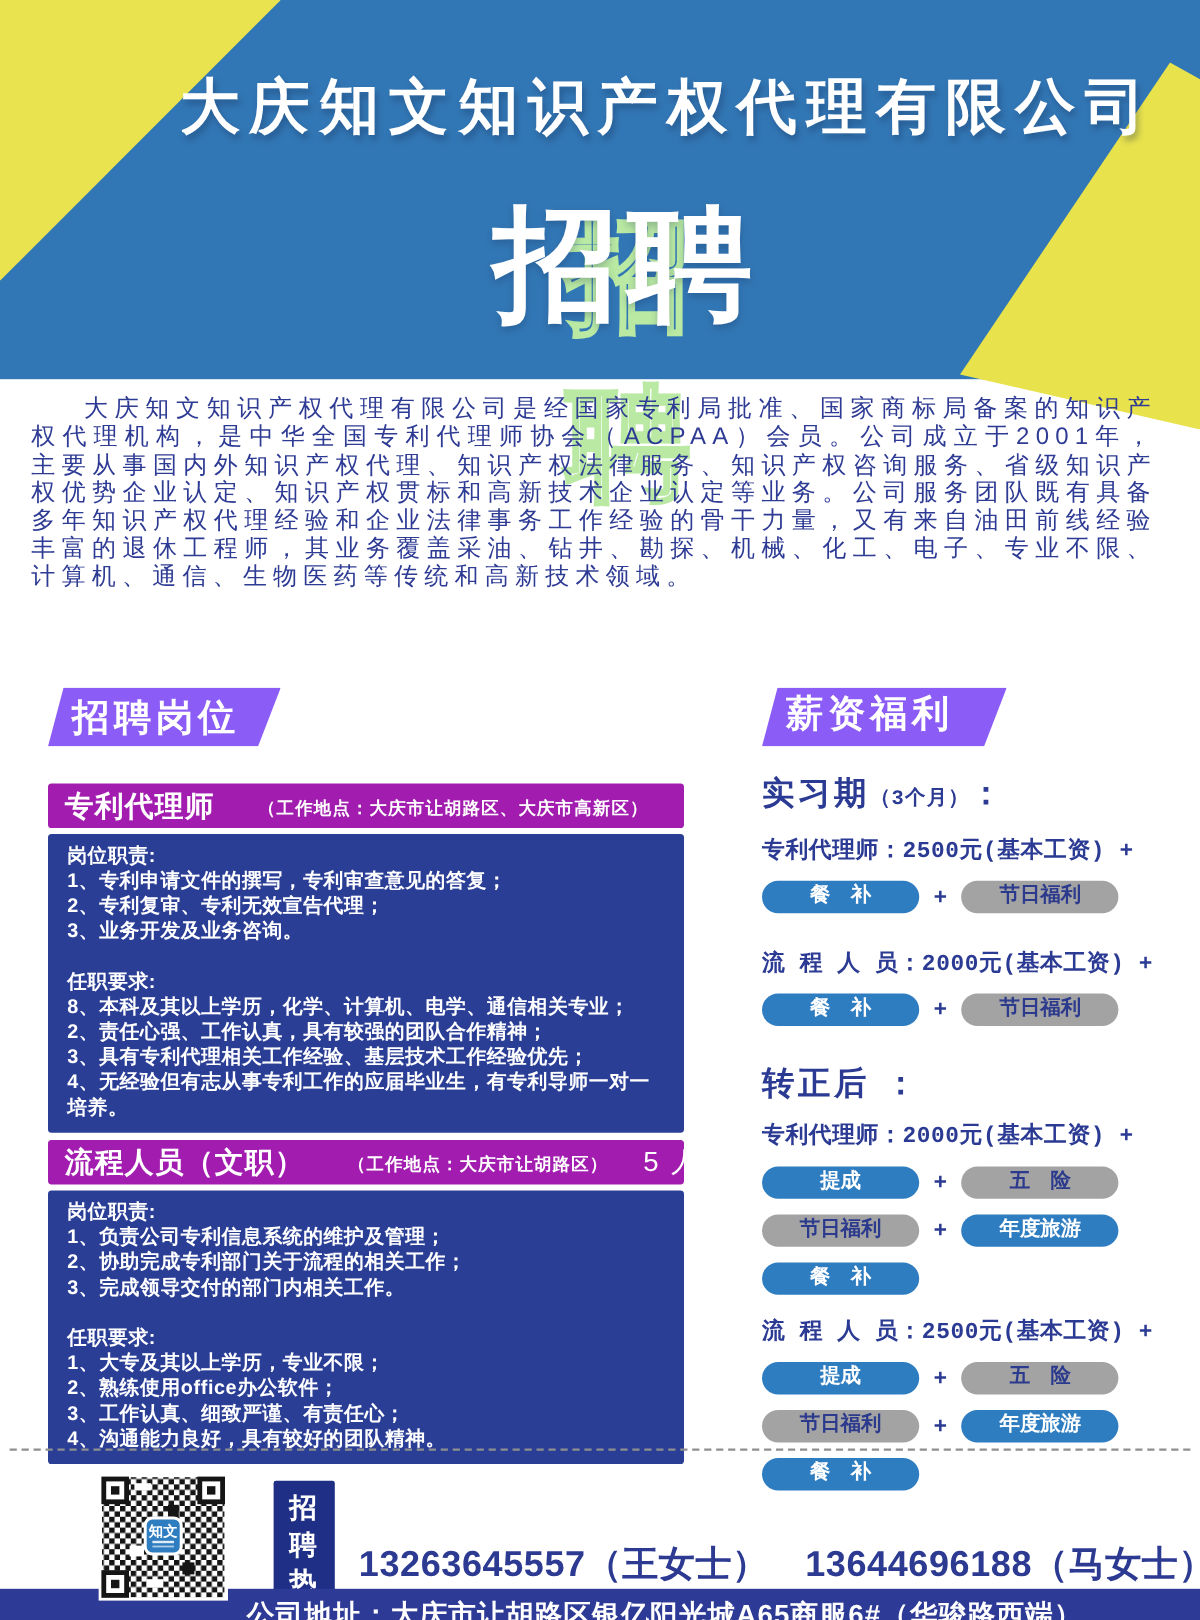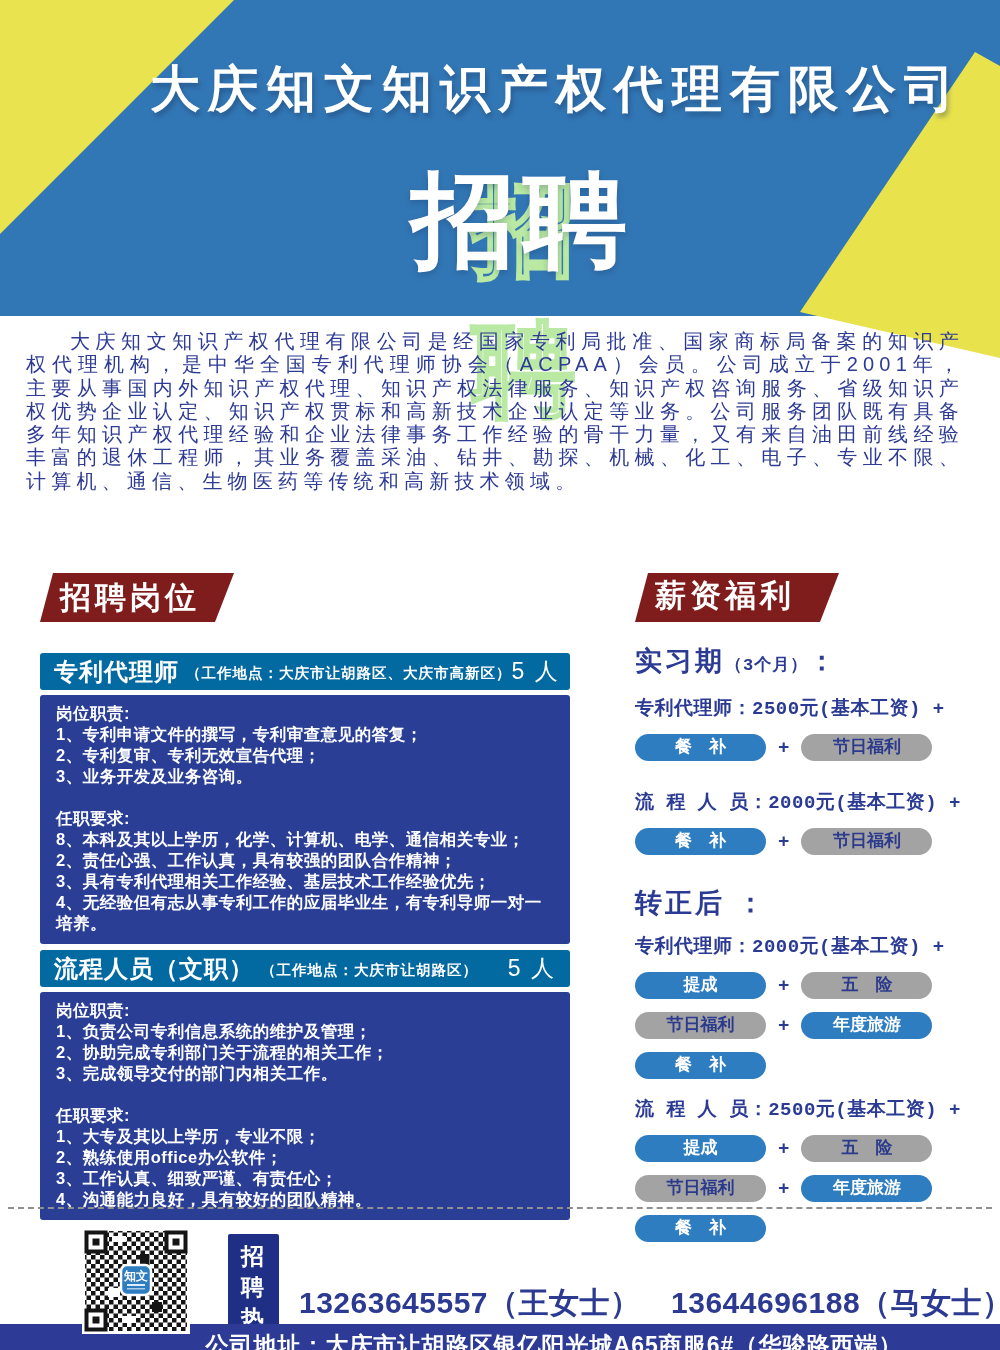--- a/index.html
+++ b/index.html
@@ -21,32 +21,32 @@
   .rt-outline{position:absolute;left:9px;top:9px;color:transparent;
               -webkit-text-stroke:2.5px #b9e9a3;}
   .rt-main{position:relative;color:#ffffff;text-shadow:0 3px 6px rgba(20,40,80,.25);}
 
   
   .intro{position:absolute;left:26px;top:330px;width:938px;margin:0;
          color:#2e3b94;font-size:20px;line-height:23.3px;letter-spacing:5.2px;
          text-align:justify;text-indent:2.2em;}
 
   
-  .banner{position:relative;background:#7f1d1d;color:#ffffff;font-weight:bold;
+  .banner{position:relative;background:#8b5cf6;color:#ffffff;font-weight:bold;
           font-size:31px;letter-spacing:4px;height:49px;line-height:49px;
           width:174px;padding-left:20px;
           clip-path:polygon(13px 0,100% 0,calc(100% - 19px) 100%,0 100%);}
   .banner.wide{width:184px;}
 
   
   .lcol{position:absolute;left:40px;top:573px;width:530px;}
   .job-card{margin-top:31px;}
   .job-card + .job-card{margin-top:6px;}
-  .job-title{display:flex;align-items:center;background:#0369a1;color:#ffffff;
-             height:37px;border-radius:3px;padding:0 14px;}
+  .job-title{display:flex;align-items:center;background:#a21caf;color:#ffffff;
+             height:37px;border-radius:3px;padding:0 14px;gap:29px;}
   .jt-main{font-size:24px;font-weight:bold;letter-spacing:1px;white-space:nowrap;}
   .jt-loc{font-size:14.5px;font-weight:bold;margin-left:7px;margin-top:3px;letter-spacing:1px;white-space:nowrap;}
   .jt-count{margin-left:auto;font-size:23px;font-weight:normal;letter-spacing:2px;white-space:nowrap;}
   .job-body{background:#2a3e96;color:#ffffff;border-radius:3px;margin-top:5px;
             padding:8px 16px 10px;font-size:16.5px;font-weight:bold;
             line-height:21px;letter-spacing:0.5px;}
   .jb-gap{height:21px;}
 
   
   .rcol{position:absolute;left:635px;top:573px;width:335px;color:#2b3a93;font-family:Liberation Mono, monospace;}

